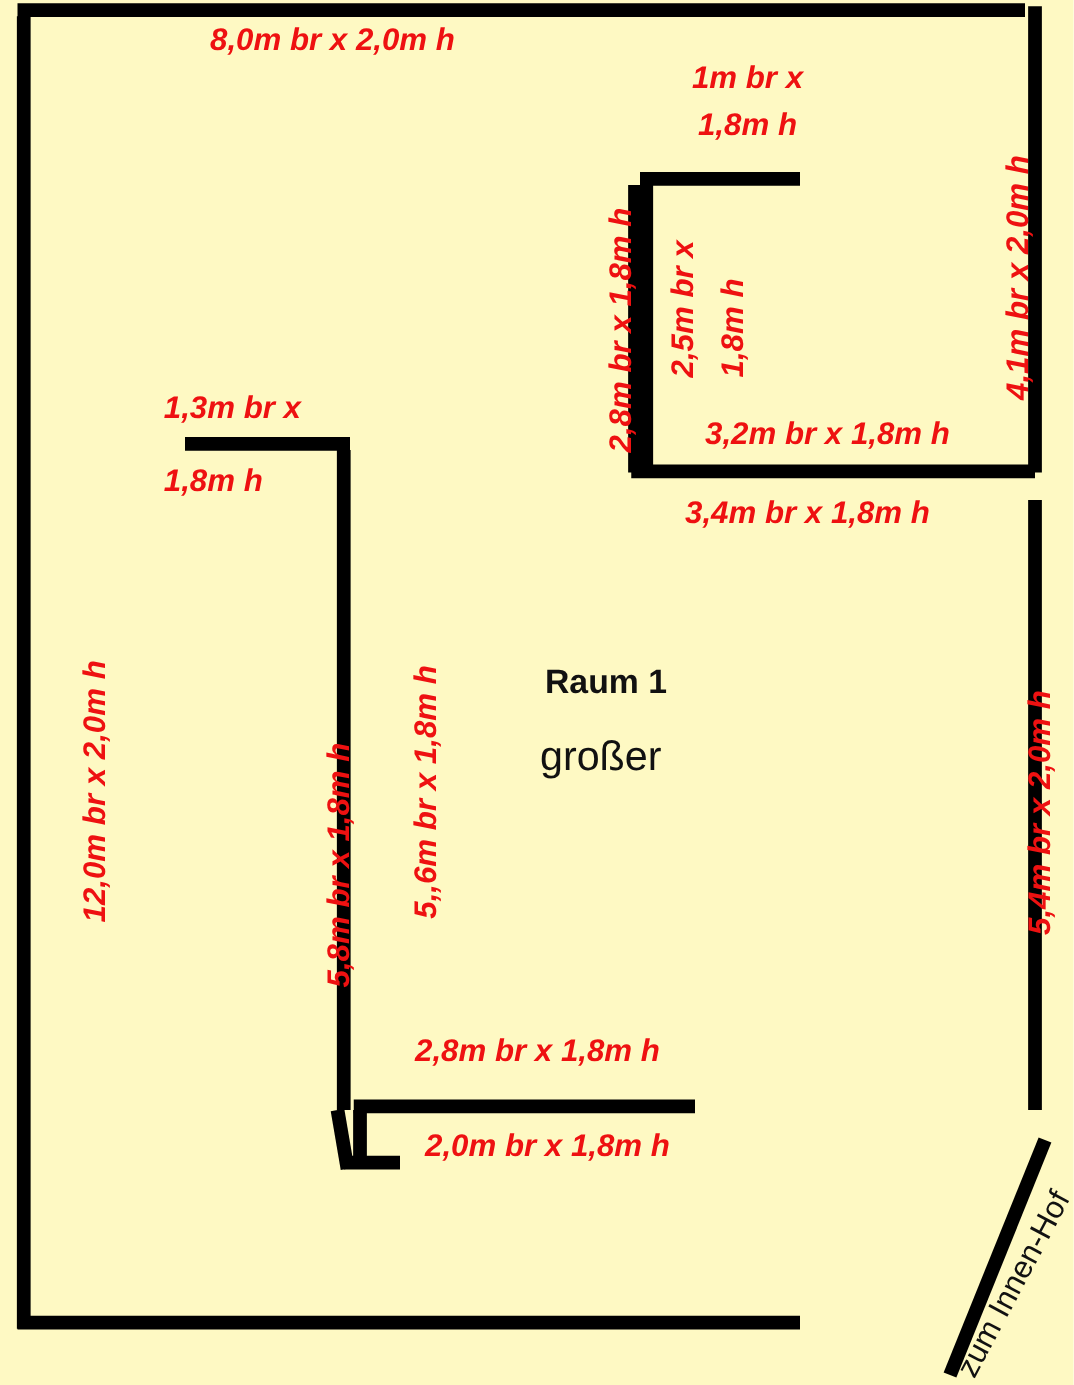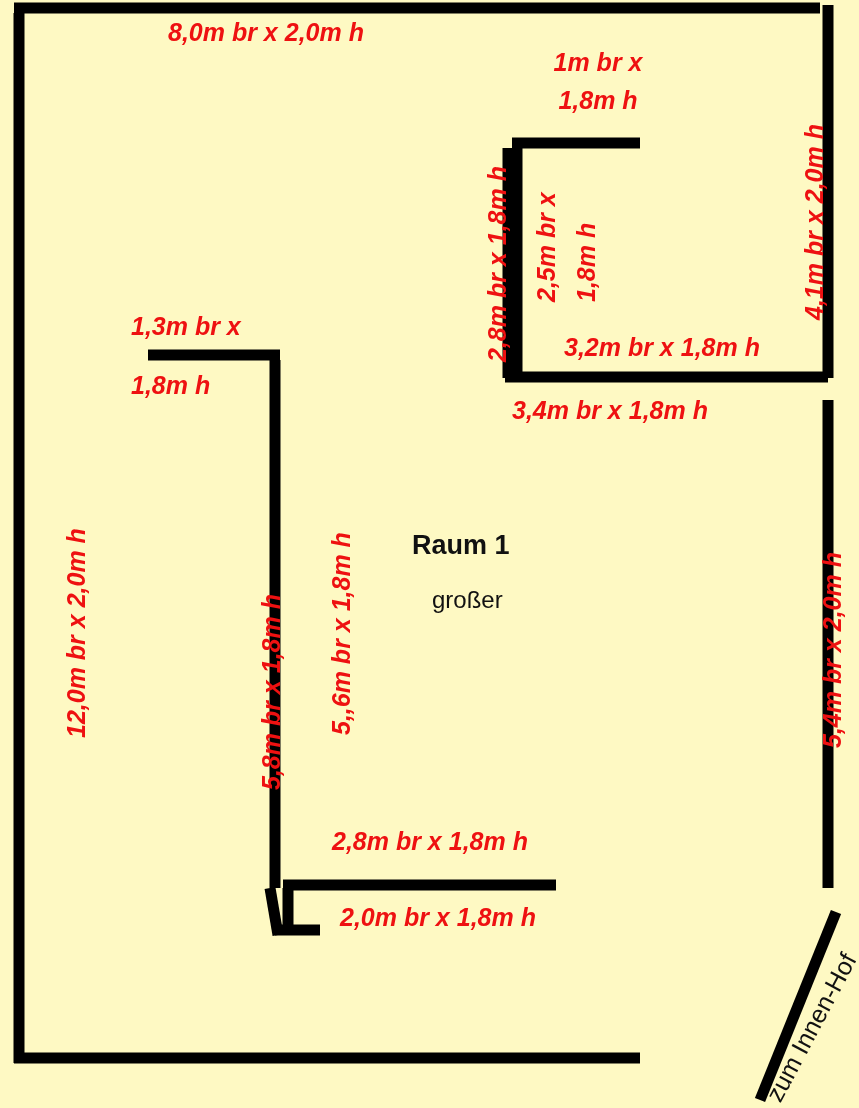--- a/index.html
+++ b/index.html
@@ -42,21 +42,21 @@
     transform-origin: 0 0;
   }
   .rotneg {
     transform: rotate(-62deg);
     transform-origin: 0 0;
   }
   .roomlabel {
     position: absolute;
     color: #111111;
     font-family: "Liberation Sans", sans-serif;
-    font-size: 24px;
+    font-size: 33px;
     white-space: nowrap;
   }
   .roomlabel.title {
     font-weight: bold;
     font-size: 27px;
   }
   .blacktext {
     position: absolute;
     color: #111111;
     font-family: "Liberation Sans", sans-serif;
@@ -108,39 +108,39 @@
   <div class="lbl rot90" style="left:800px; top:320px;">4,1m br x 2,0m h</div>
 
   <div class="lbl rot90" style="left:483px; top:362px;">2,8m br x 1,8m h</div>
 
   <div class="lbl rot90" style="left:532px; top:302px;">2,5m br x</div>
 
   <div class="lbl rot90" style="left:572px; top:302px;">1,8m h</div>
 
   <div class="lbl" style="left:564px; top:333px;">3,2m br x 1,8m h</div>
 
-  <div class="lbl" style="left:512px; top:396px;">3,4m br x 1,8m h</div>
+  <div class="lbl" style="left:548px; top:396px;">3,4m br x 1,8m h</div>
 
   <div class="lbl" style="left:131px; top:312px;">1,3m br x</div>
 
   <div class="lbl" style="left:131px; top:371px;">1,8m h</div>
 
   <div class="lbl rot90" style="left:62px; top:738px;">12,0m br x 2,0m h</div>
 
   <div class="lbl rot90" style="left:257px; top:790px;">5,8m br x 1,8m h</div>
 
   <div class="lbl rot90" style="left:327px; top:735px;">5,,6m br x 1,8m h</div>
 
   <div class="lbl rot90" style="left:818px; top:748px;">5,4m br x 2,0m h</div>
 
   <div class="lbl" style="left:332px; top:827px;">2,8m br x 1,8m h</div>
 
   <div class="lbl" style="left:340px; top:903px;">2,0m br x 1,8m h</div>
 
 
-  <div class="roomlabel title" style="left:412px; top:530px;">Raum 1</div>
+  <div class="roomlabel title" style="left:436px; top:530px;">Raum 1</div>
 
   <div class="roomlabel" style="left:432px; top:586px;">großer</div>
 
 
   <div class="blacktext rotneg" style="left:760px; top:1093px;">zum Innen-Hof</div>
 
 </div>
 
 </body></html>

